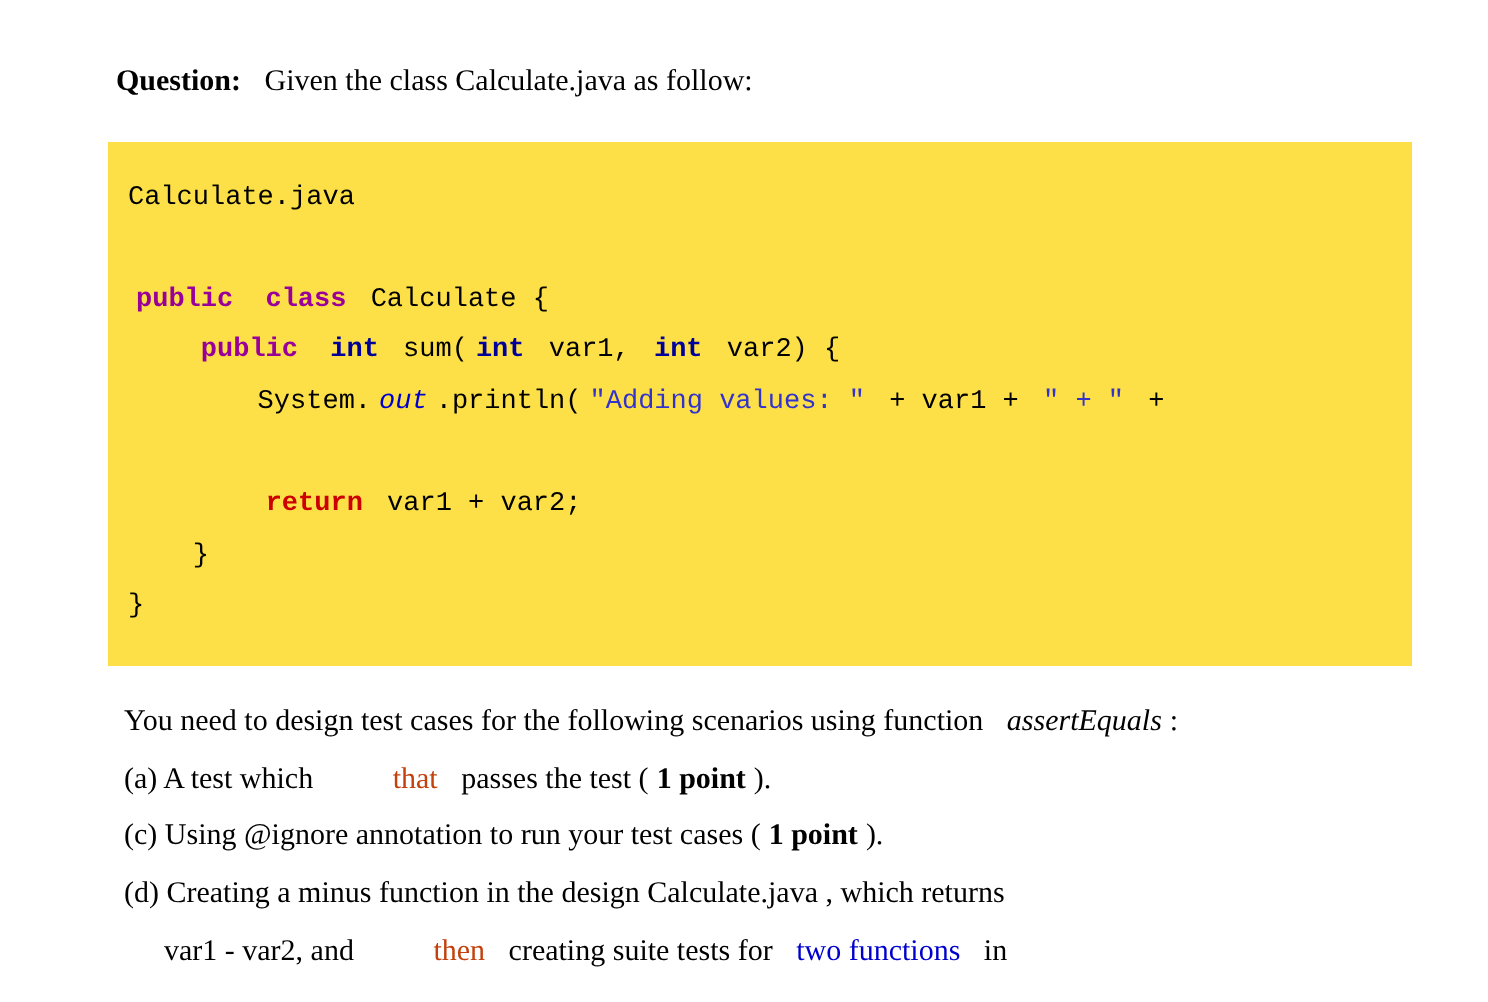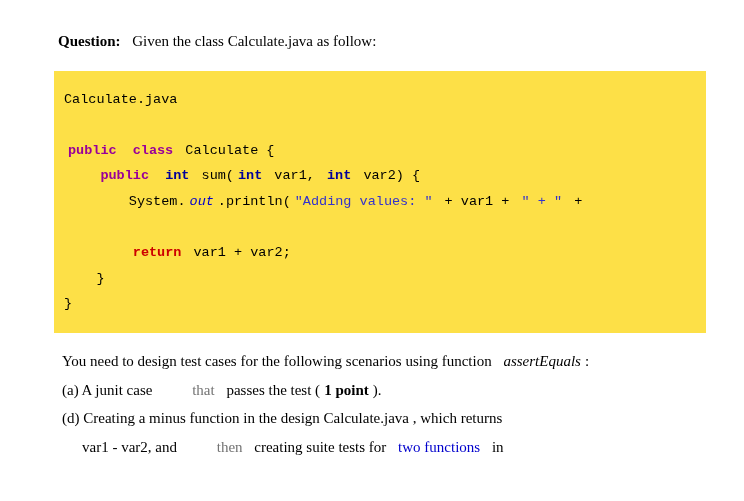--- a/index.html
+++ b/index.html
@@ -44,21 +44,21 @@
     .italic-blue { color: #0000cc; font-style: italic; }
     .body-text {
       line-height: 1.65;
       text-align: justify;
     }
     .body-text p {
       margin-bottom: 4px;
     }
     .bold { font-weight: bold; }
     .italic { font-style: italic; }
-    .color-red { color: #737373; padding-left: 28px; }
+    .color-red { color: #c2410c; padding-left: 28px; }
     .color-blue { color: #0000cc; }
     .indent {
       margin-left: 24px;
     }
   </style>
 </head>
 <body>
 
 <div class="question-line">
   <span class="question-label">Question:</span><span> Given the class Calculate.java as follow:</span>
@@ -74,21 +74,24 @@
   <div>&nbsp;&nbsp;&nbsp;&nbsp;&nbsp;&nbsp;&nbsp;&nbsp;<span class="kw-red">return</span> var1 + var2;</div>
   <div>&nbsp;&nbsp;&nbsp;&nbsp;}</div>
   <div>}</div>
 </div>
 
 <div class="body-text">
   <p>
     <span>You need to design test cases for the following scenarios using function</span> <span class="italic">assertEquals</span>:
   </p>
   <p>
-    <span>(a) A junit case </span><span class="color-red">that</span><span> passes the test (<span class="bold">1 point</span>).</span>
+    <span>(a) A test which </span><span class="color-red">that</span><span> passes the test (<span class="bold">1 point</span>).</span>
+  </p>
+  <p>
+    <span>(c) Using @ignore annotation to run your test cases (<span class="bold">1 point</span>).</span>
   </p>
   <p>
     <span>(d) Creating a minus function in the design Calculate.java , which returns</span>
   </p>
   <p class="indent">
     <span>var1 - var2,  and </span><span class="color-red">then</span><span> creating suite tests for </span><span class="color-blue">two functions</span><span> in</span>
   </p>
 
 </div>
 

